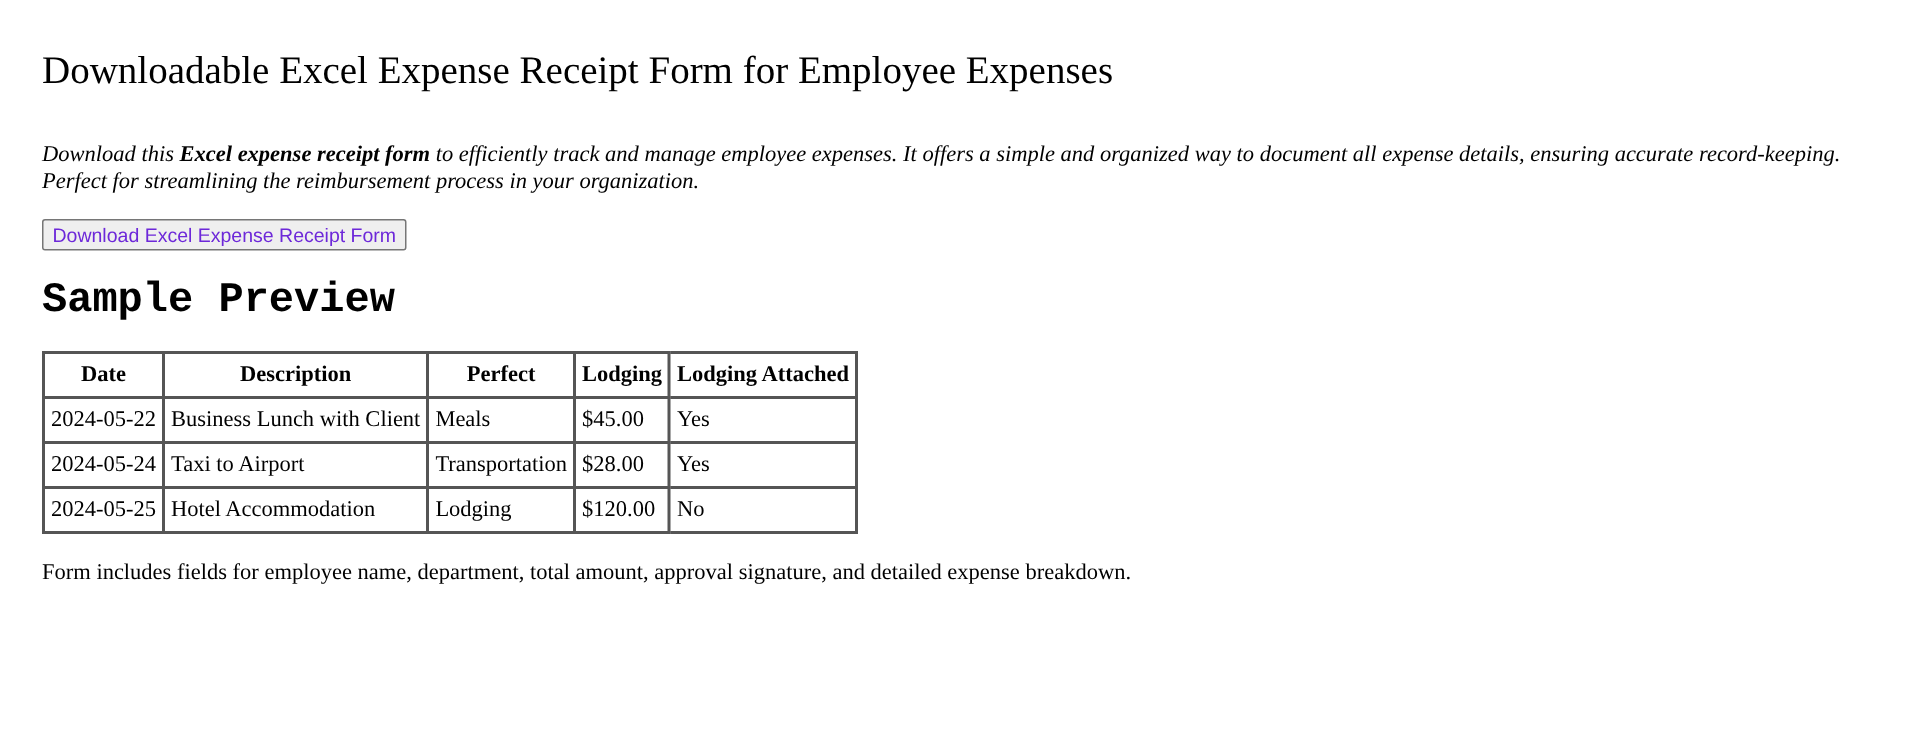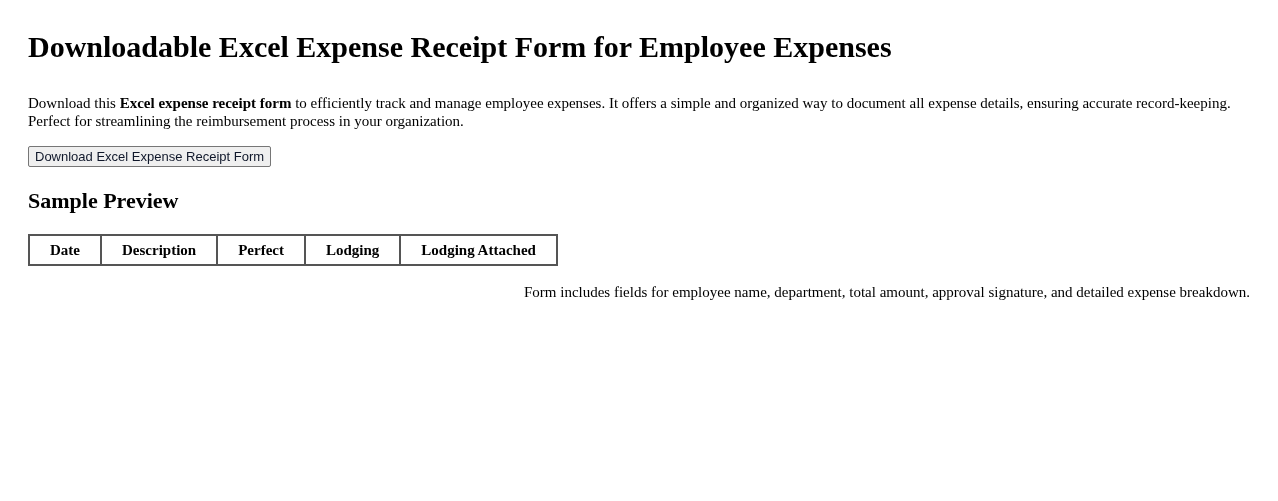--- a/index.html
+++ b/index.html
@@ -4,63 +4,64 @@
   <style>
     html, body { margin: 0; padding: 0; background: #ffffff; }
     body {
       font-family: "Liberation Serif", serif;
       font-size: 15px;
       color: #000;
       padding: 8px 28px;
       width: 1222px;
     }
     h1 {
-      font-size: 30px;
-      font-weight: bold;
+      font-size: 26px;
+      font-weight: normal;
       margin: 20px 0 28px 0;
       line-height: 38px;
     }
     p.intro {
       margin: 0 0 16px 0;
       line-height: 18px;
+      font-style: italic;
     }
     button.dl {
       font-family: "Liberation Sans", sans-serif;
       font-size: 13px;
       padding: 1px 6px;
       height: 21px;
       background: #efefef;
       border: 1px solid #767676;
       border-radius: 2px;
-      color: #0f172a;
+      color: #6d28d9;
       margin: 0;
     }
     h2 {
-      font-size: 22px;
+      font-size: 28px;
       font-weight: bold;
       margin: 20px 0 19px 0;
       line-height: 28px;
+      font-family: Liberation Mono, monospace;
     }
     table {
       border-collapse: collapse;
       border: 2px solid #555;
     }
     th, td {
       border: 2px solid #555;
-      padding: 4px 20px;
+      padding: 4px 4px;
       height: 20px;
       line-height: 20px;
       font-size: 15px;
     }
     th { font-weight: bold; text-align: center; }
     td { text-align: left; }
     p.footer {
       margin: 17px 0 16px 0;
       line-height: 18px;
-      text-align: right;
     }
   </style>
 </head>
 <body>
 
 
 
 <h1>Downloadable Excel Expense Receipt Form for Employee Expenses</h1>
 
 <p class="intro"><span>Download this </span><strong>Excel expense receipt form</strong><span> to efficiently track and manage employee expenses. It offers a simple and organized way to document all expense details, ensuring accurate record-keeping. Perfect for streamlining the reimbursement process in your organization.</span></p>
@@ -73,19 +74,40 @@
   <thead>
     <tr>
       <th>Date</th>
       <th>Description</th>
       <th>Perfect</th>
       <th>Lodging</th>
       <th>Lodging Attached</th>
     </tr>
   </thead>
   <tbody>
+    <tr>
+      <td>2024-05-22</td>
+      <td>Business Lunch with Client</td>
+      <td>Meals</td>
+      <td>$45.00</td>
+      <td>Yes</td>
+    </tr>
+    <tr>
+      <td>2024-05-24</td>
+      <td>Taxi to Airport</td>
+      <td>Transportation</td>
+      <td>$28.00</td>
+      <td>Yes</td>
+    </tr>
+    <tr>
+      <td>2024-05-25</td>
+      <td>Hotel Accommodation</td>
+      <td>Lodging</td>
+      <td>$120.00</td>
+      <td>No</td>
+    </tr>
   </tbody>
 </table>
 
 <p class="footer">Form includes fields for employee name, department, total amount, approval signature, and detailed expense breakdown.</p>
 
 
 
 
 </body></html>

